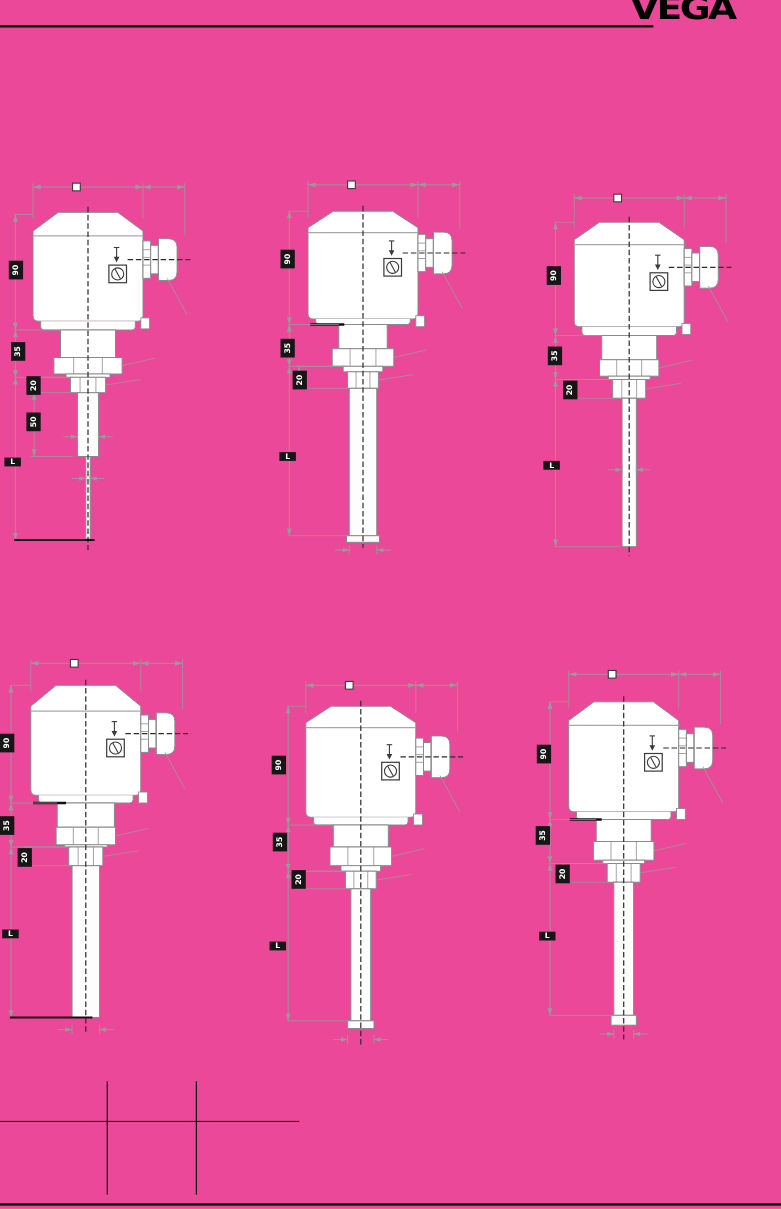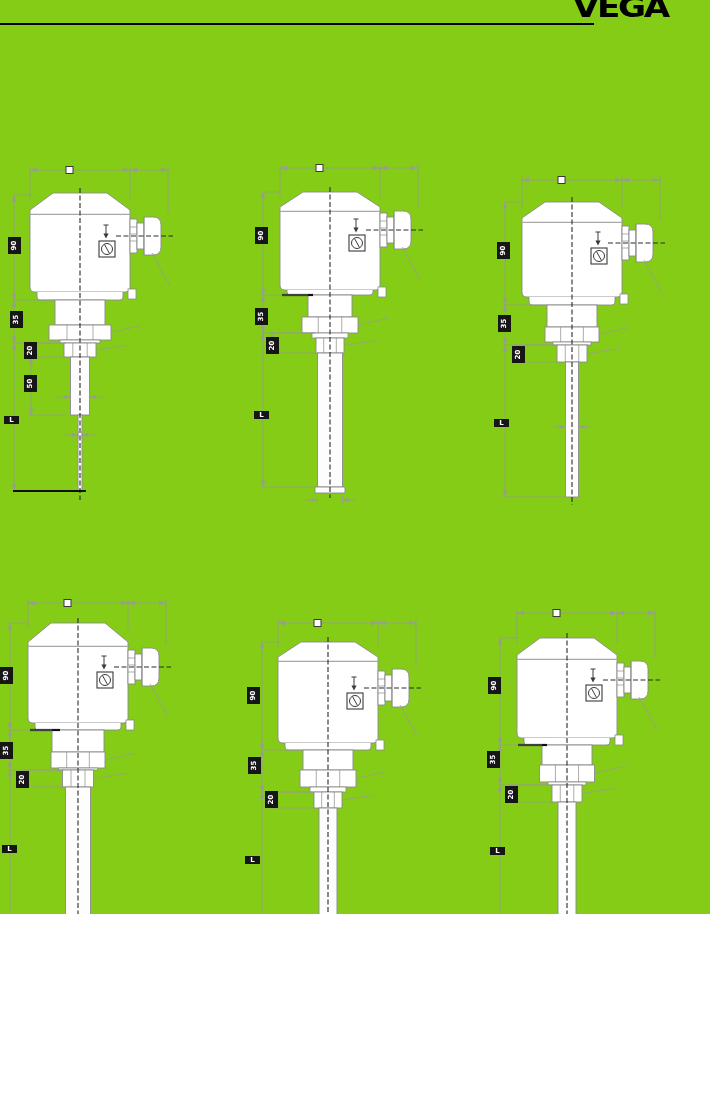--- a/index.html
+++ b/index.html
@@ -1,17 +1,17 @@
 <!DOCTYPE html>
 <html><head>
 <meta charset="utf-8">
 <style>
   html,body{margin:0;padding:0;background:#ffffff;}
   #page{
-    position:relative;width:710px;height:914px;background:#84cc16;overflow:hidden;
+    position:relative;width:710px;height:1099px;background:#ec4899;overflow:hidden;
     font-family:"DejaVu Sans", sans-serif;
     text-decoration:underline;
   }
   #logo{
     position:absolute;top:-7px;right:-2px;width:118px;height:32px;
     font-family:"DejaVu Sans", sans-serif;font-weight:900;font-size:29px;line-height:29px;
     letter-spacing:-2px;color:#000;transform:scaleX(1.18);transform-origin:right top;
   }
   .hrule{position:absolute;background:#000;}
   .tline{position:absolute;background:#000;}

